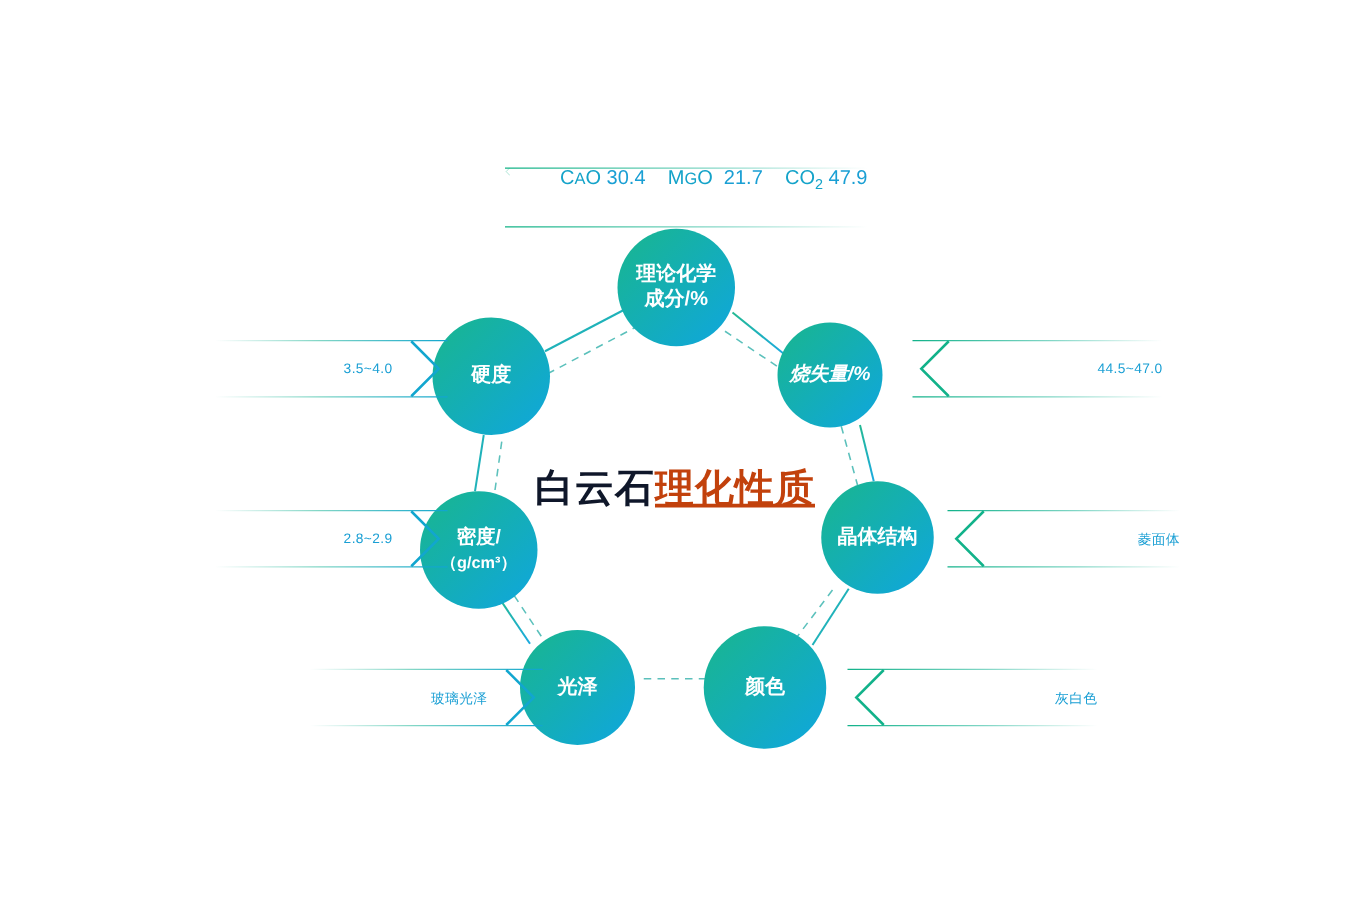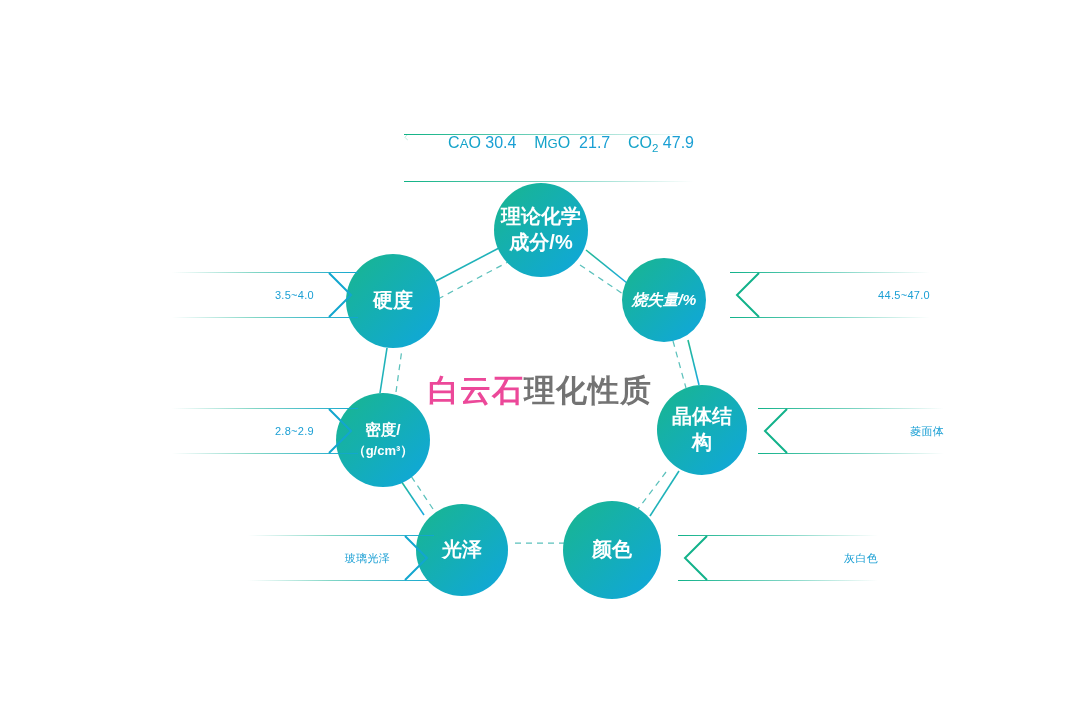--- a/index.html
+++ b/index.html
@@ -16,31 +16,31 @@
   
   .node{
     position:absolute;border-radius:50%;
     background:linear-gradient(135deg,#16b98c 0%,#1bb happy 0%,#19b68d 18%,#14a9b4 58%,#0fa6df 100%);
     display:flex;align-items:center;justify-content:center;
     text-align:center;color:#ffffff;line-height:1.28;
     box-sizing:border-box;
   }
   .node .lbl{display:block;padding:0 6px;font-weight:700;}
   .n-sm .lbl{font-size:15.5px;}
-  .n-md .lbl{font-size:20px;}
+  .n-md .lbl{font-size:16px;}
   .smallcap{font-size:0.84em;}
 
   
   #center-title{
     position:absolute;left:0;top:370px;width:1080px;
     text-align:center;font-size:31px;font-weight:700;
     letter-spacing:1px;white-space:nowrap;
   }
-  #center-title .g{color:#ec4899;}
-  #center-title .b{color:#737373;}
+  #center-title .g{color:#0f172a;}
+  #center-title .b{color:#c2410c;text-decoration:underline;}
 
   
   .banner{position:absolute;height:46px;display:flex;align-items:center;}
   .banner .txt{
     font-size:11px;color:#1a9fd4;white-space:nowrap;letter-spacing:.3px;
   }
   .banner .chev{position:absolute;top:0;height:46px;width:30px;}
   .rule{position:absolute;left:0;height:1.4px;width:100%;}
 
   

